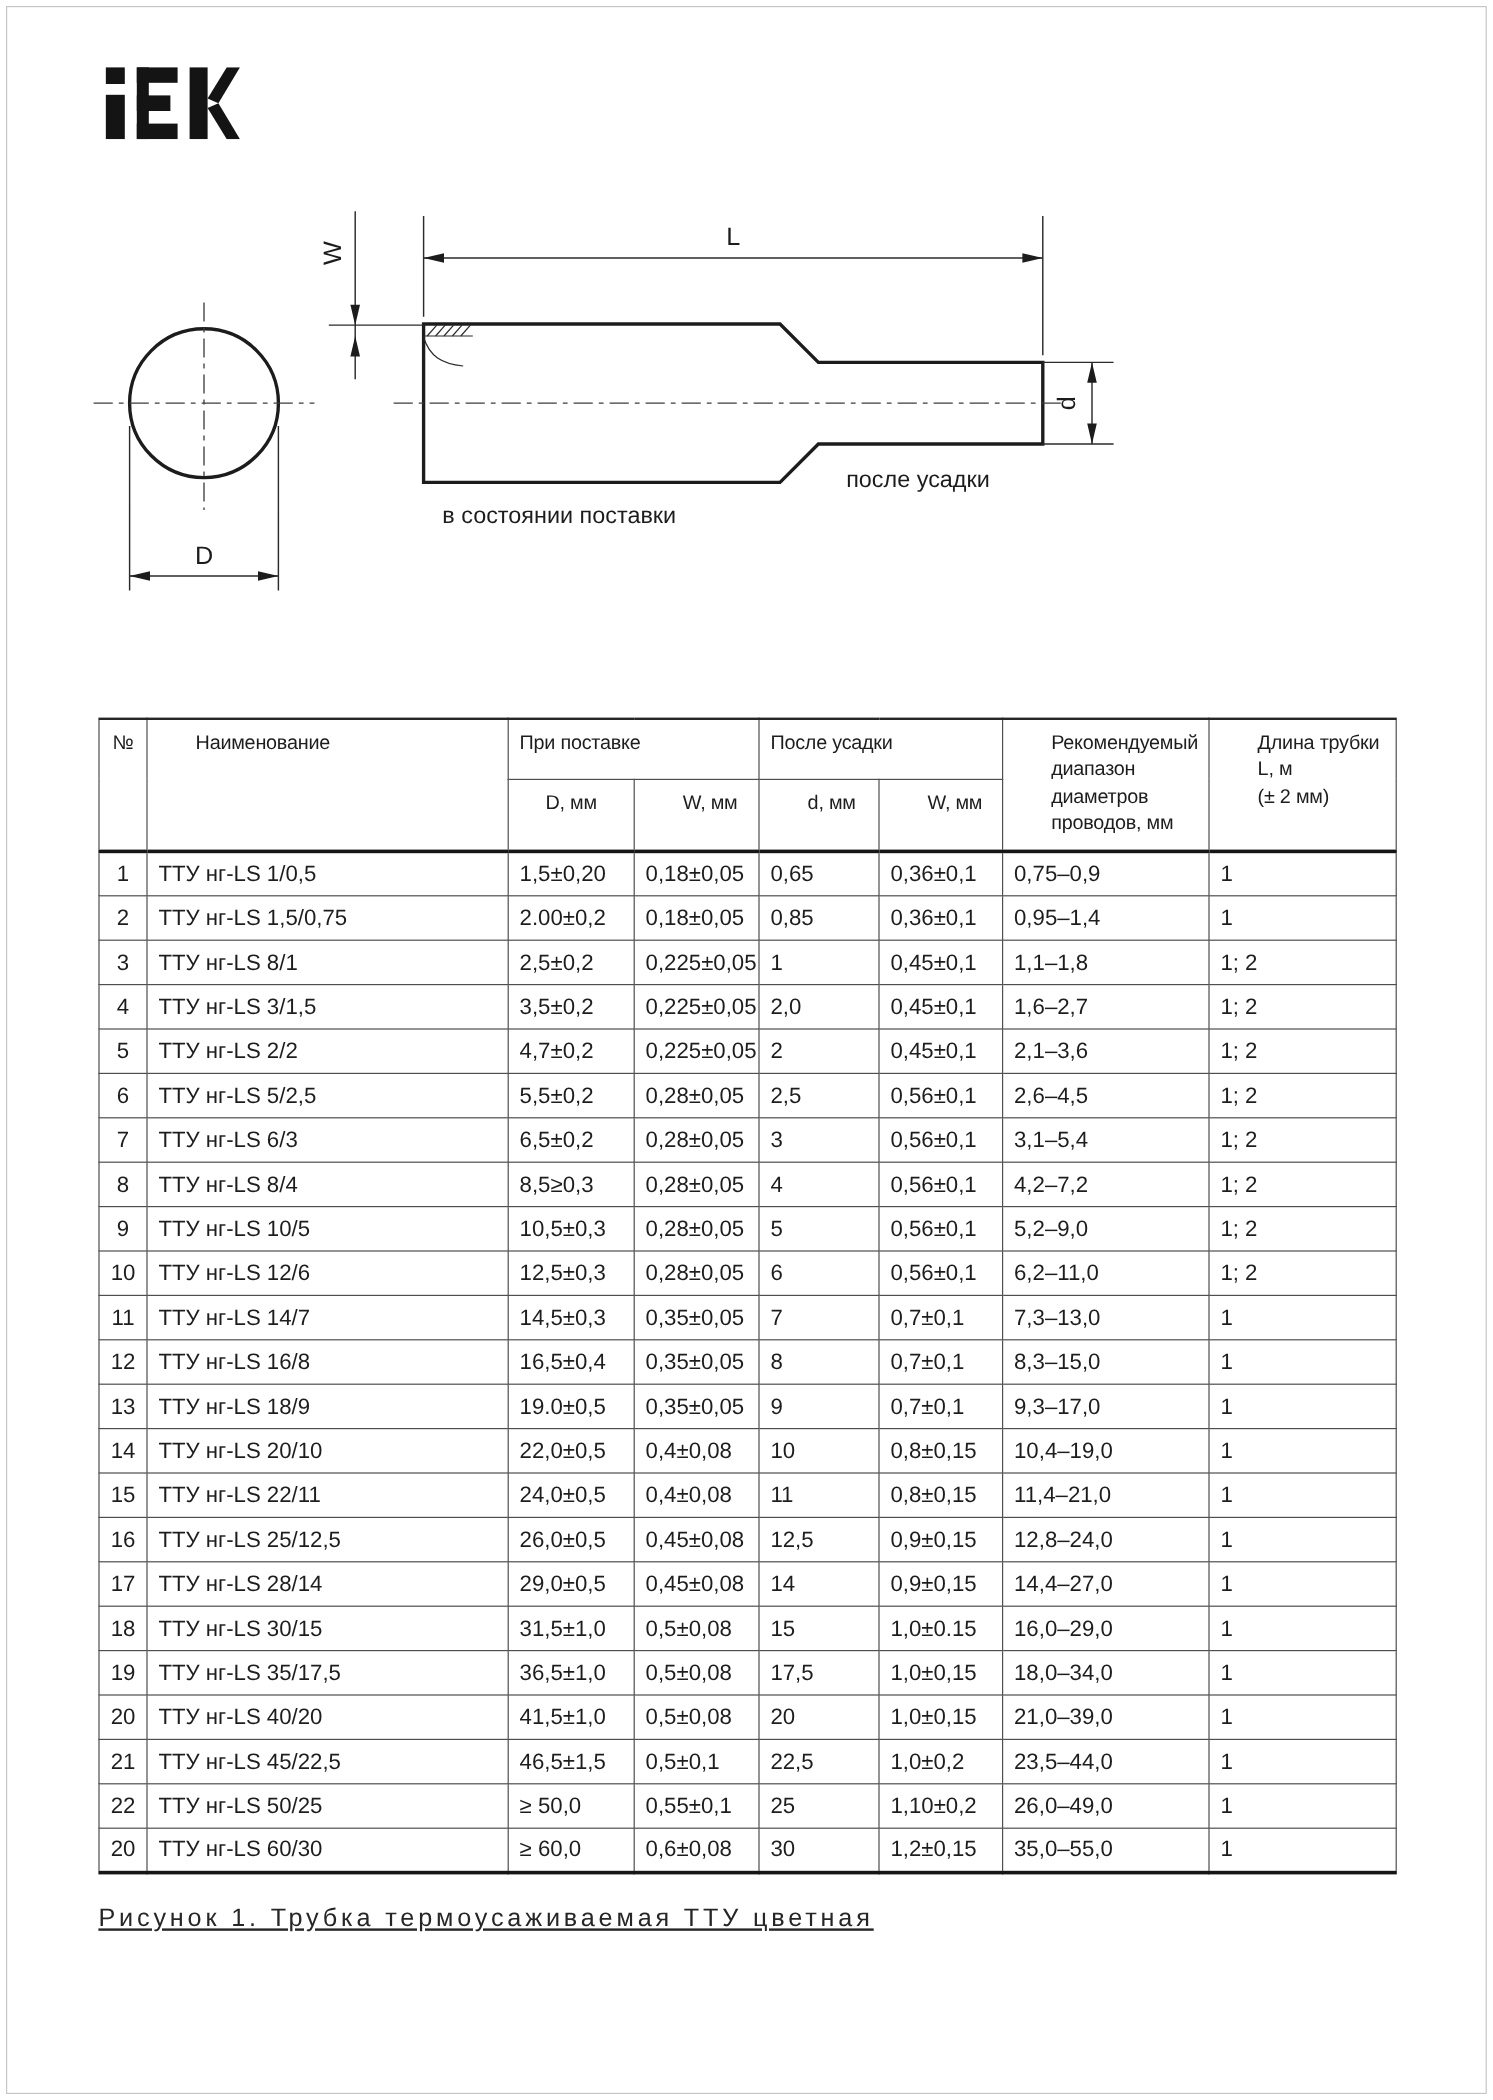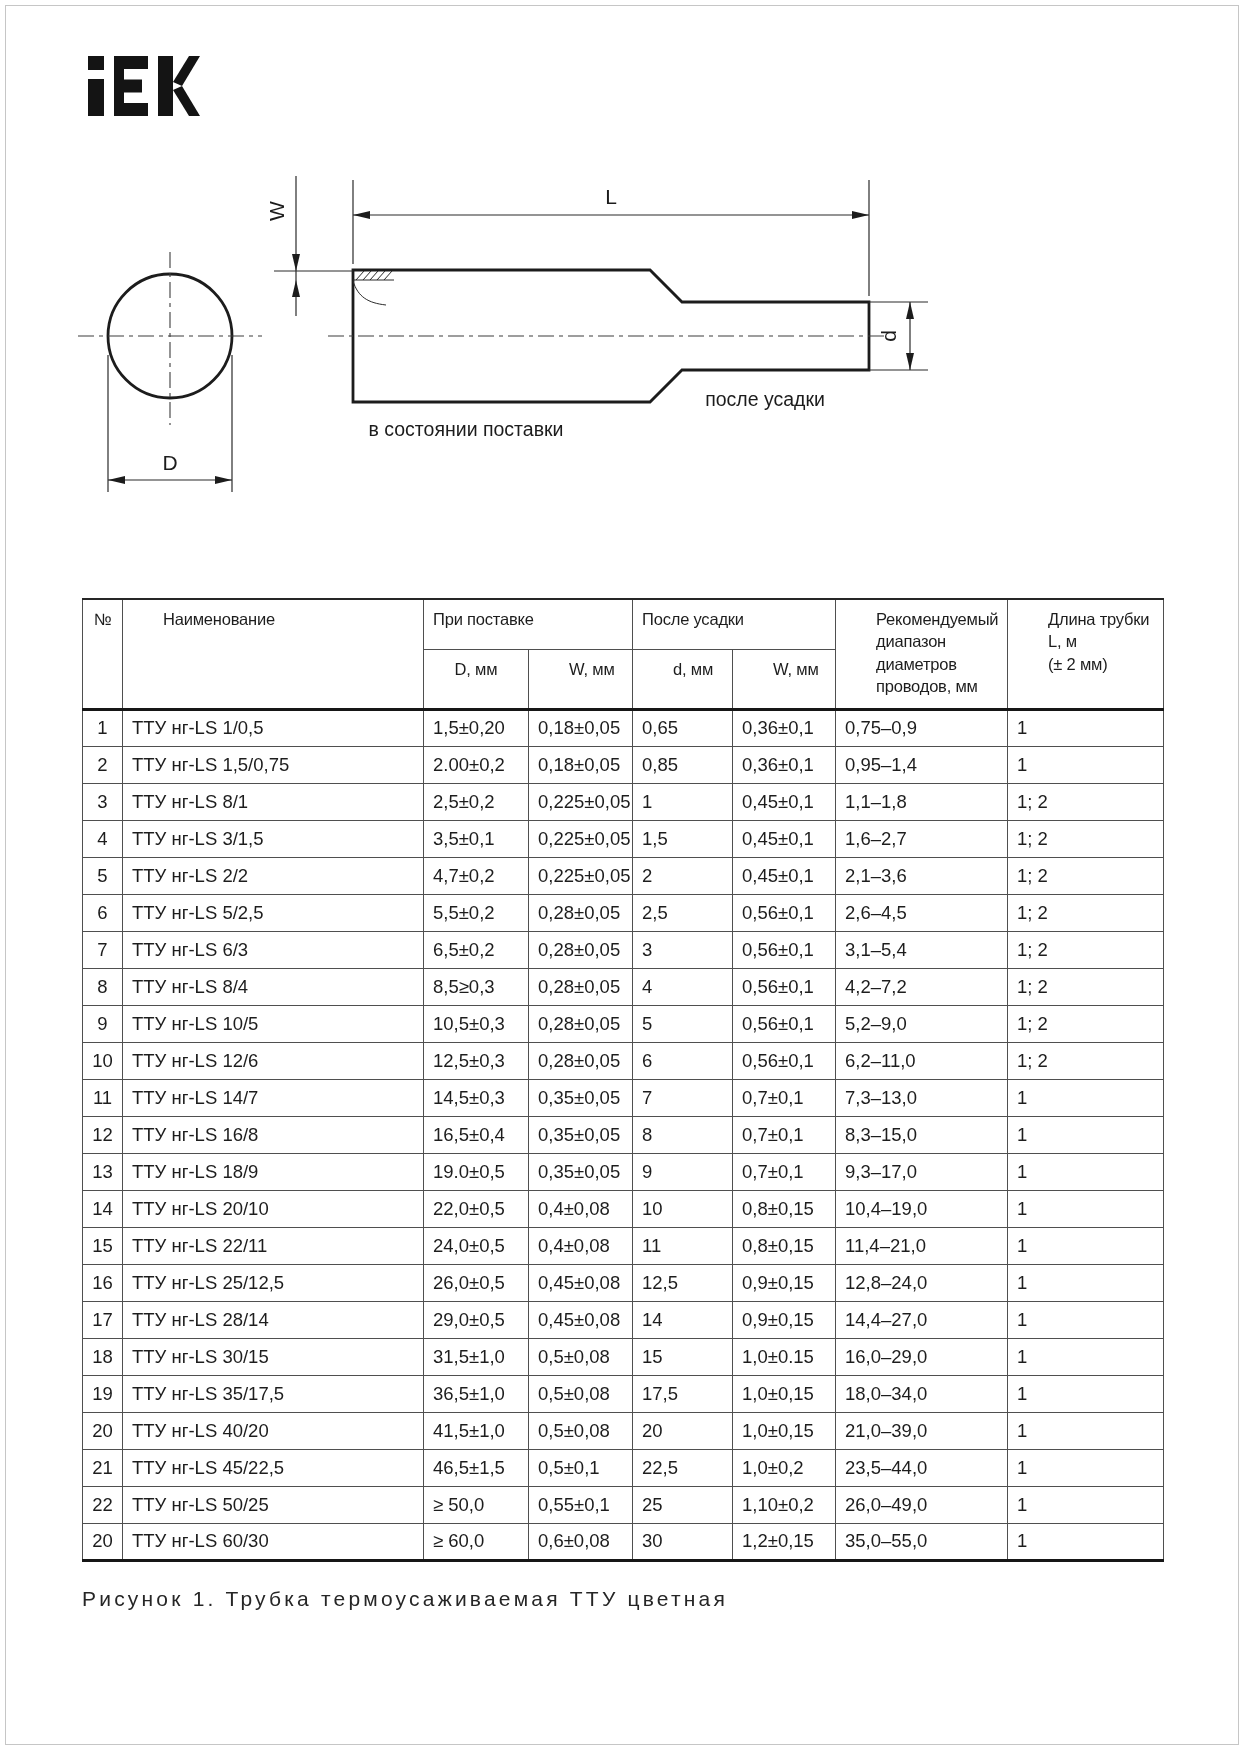--- a/index.html
+++ b/index.html
@@ -49,20 +49,21 @@
   tbody td {
     font-size:18.5px; height:37px; vertical-align:middle;
     padding:0 0 0 9px; white-space:nowrap; overflow:hidden;
   }
   tbody td:first-child { text-align:center; padding:0; }
 
   .figure-caption {
     position:absolute; left:82px; top:1587px;
     font-size:21px; letter-spacing:3.2px; color:#262626;
     white-space:nowrap;
+    text-decoration:underline;
   }
 </style>
 </head>
 <body>
 
 <div class="page-frame"></div>
 
 <svg class="logo" width="112" height="60" viewBox="0 0 112 60" role="img" aria-label="IEK">
   <g fill="#141414">
     <rect x="0" y="0" width="16" height="14"></rect>
@@ -184,23 +185,23 @@
         <td>2,5±0,2</td>
         <td>0,225±0,05</td>
         <td>1</td>
         <td>0,45±0,1</td>
         <td>1,1–1,8</td>
         <td>1; 2</td>
       </tr>
       <tr>
         <td>4</td>
         <td>ТТУ нг-LS 3/1,5</td>
-        <td>3,5±0,1</td>
+        <td>3,5±0,2</td>
         <td>0,225±0,05</td>
-        <td>1,5</td>
+        <td>2,0</td>
         <td>0,45±0,1</td>
         <td>1,6–2,7</td>
         <td>1; 2</td>
       </tr>
       <tr>
         <td>5</td>
         <td>ТТУ нг-LS 2/2</td>
         <td>4,7±0,2</td>
         <td>0,225±0,05</td>
         <td>2</td>

